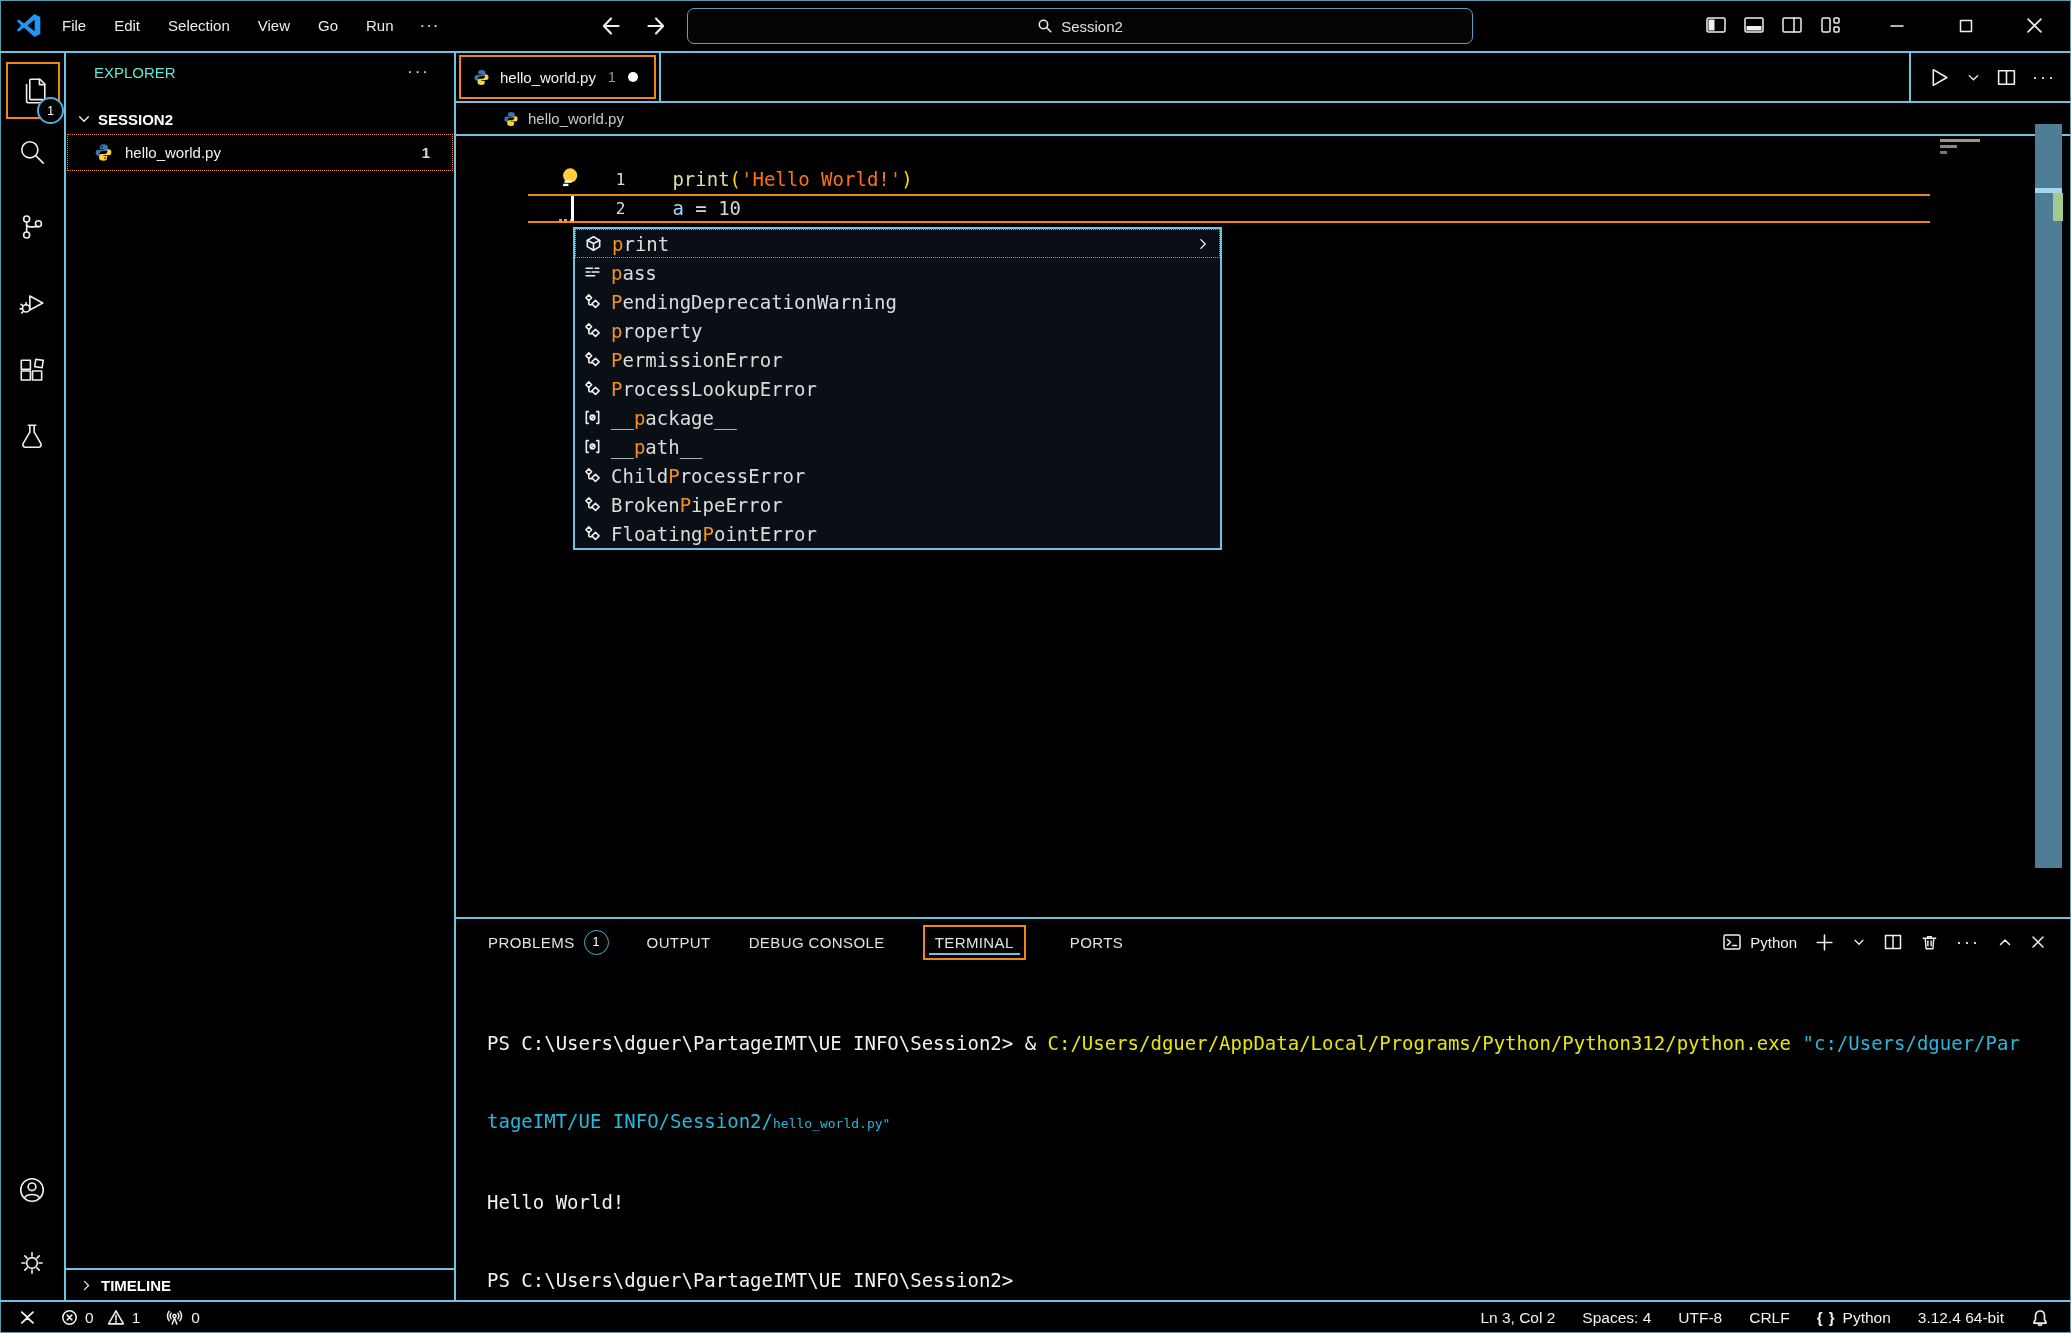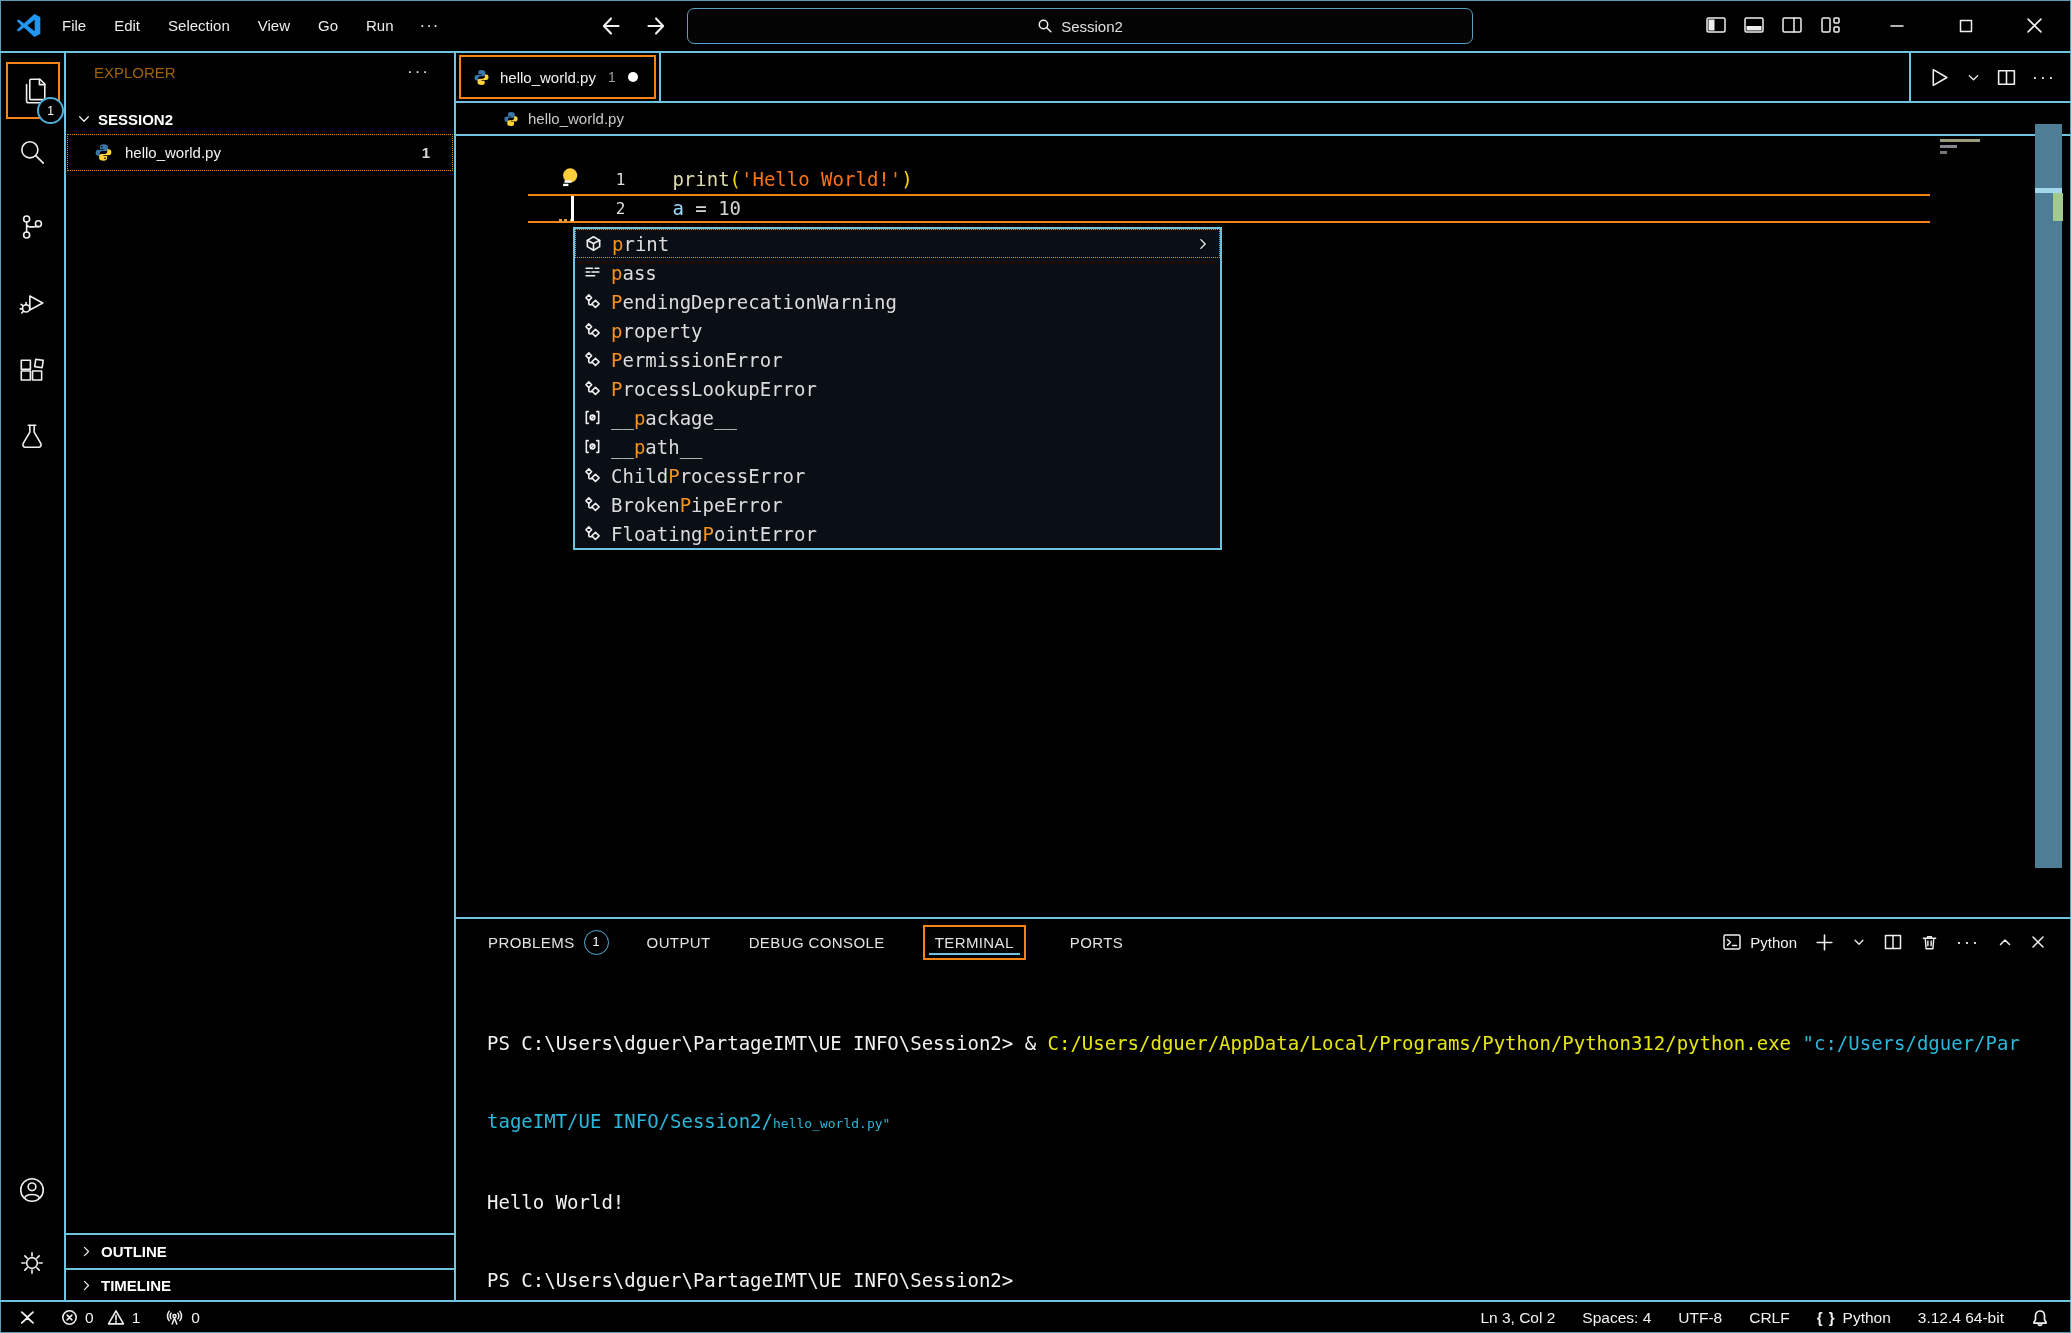--- a/index.html
+++ b/index.html
@@ -29,21 +29,21 @@
   
   .activitybar{width:64px;border-right:2px solid #6fc3df;position:relative;flex:none;}
   .ab-item{position:absolute;left:17px;}
   .ab-active-box{position:absolute;top:9px;left:6px;width:50px;height:53px;border:2px solid #f38518;display:flex;align-items:center;justify-content:center;}
   .ab-badge{position:absolute;right:-6px;bottom:-7px;width:23px;height:23px;border-radius:50%;border:2px solid #51aed6;background:#000;
     display:flex;align-items:center;justify-content:center;font-size:12px;color:#fff;}
 
   
   .sidebar{width:388px;border-right:2px solid #6fc3df;position:relative;flex:none;}
   .ex-header{position:absolute;top:0;left:0;right:0;height:38px;display:flex;align-items:center;padding:0 24px 0 28px;}
-  .ex-title{font-size:15px;color:#a16207;}
+  .ex-title{font-size:15px;color:#5eead4;}
   .ex-more{margin-left:auto;font-size:17px;letter-spacing:2px;color:#e5e5e5;}
   .ex-section{position:absolute;top:51px;left:0;right:0;height:30px;display:flex;align-items:center;gap:7px;padding-left:11px;font-weight:bold;font-size:15px;color:#fff;}
   .file-row{position:absolute;top:81px;left:1px;right:1px;height:37px;border:1px dotted #f38518;box-sizing:border-box;
     display:flex;align-items:center;gap:12px;padding:0 22px 0 26px;}
   .file-name{font-size:15px;color:#f2f2f2;}
   .file-badge{margin-left:auto;font-size:15px;font-weight:bold;color:#d8d8d8;}
   .side-bottom{position:absolute;left:0;right:0;display:flex;align-items:center;gap:8px;padding-left:14px;border-top:2px solid #6fc3df;
     font-weight:bold;font-size:15px;color:#fff;}
   .row-outline{bottom:32px;height:33px;}
   .row-timeline{bottom:0;height:30px;}
@@ -260,26 +260,20 @@
           </svg>
         <span>SESSION2</span>
       </div>
       <div class="file-row">
         <svg width="19" height="19" viewBox="0 0 16 16">
           <path fill="#3a76a8" d="M7.9 1C5.9 1 5 1.8 5 3.1V5h3.1v.6H3.6C2.1 5.6 1.4 6.6 1.4 8.2c0 1.5.6 2.6 2.1 2.6h1.3V8.9c0-1.2 1-2.1 2.2-2.1h3c1 0 1.7-.8 1.7-1.8V3.1C11.7 1.9 10.4 1 7.9 1zM6.7 2.5a.7.7 0 1 1 0 1.4.7.7 0 0 1 0-1.4z"></path>
           <path fill="#ffd43b" d="M8.1 15c2 0 2.9-.8 2.9-2.1V11H7.9v-.6h4.5c1.5 0 2.2-1 2.2-2.6 0-1.5-.6-2.6-2.1-2.6h-1.3v1.9c0 1.2-1 2.1-2.2 2.1H6c-1 0-1.7.8-1.7 1.8v1.9C4.3 14.1 5.6 15 8.1 15zm1.2-1.5a.7.7 0 1 1 0-1.4.7.7 0 0 1 0 1.4z"></path>
         </svg>
         <span class="file-name">hello_world.py</span>
         <span class="file-badge">1</span>
-      </div>
-      <div class="side-bottom row-outline">
-        <svg class="ic" width="13" height="13" viewBox="0 0 16 16">
-            <path d="m5.5 3 5 5-5 5"></path>
-          </svg>
-        <span>OUTLINE</span>
       </div>
       <div class="side-bottom row-timeline">
         <svg class="ic" width="13" height="13" viewBox="0 0 16 16">
             <path d="m5.5 3 5 5-5 5"></path>
           </svg>
         <span>TIMELINE</span>
       </div>
     </div>
 
     <div class="editor-region">

